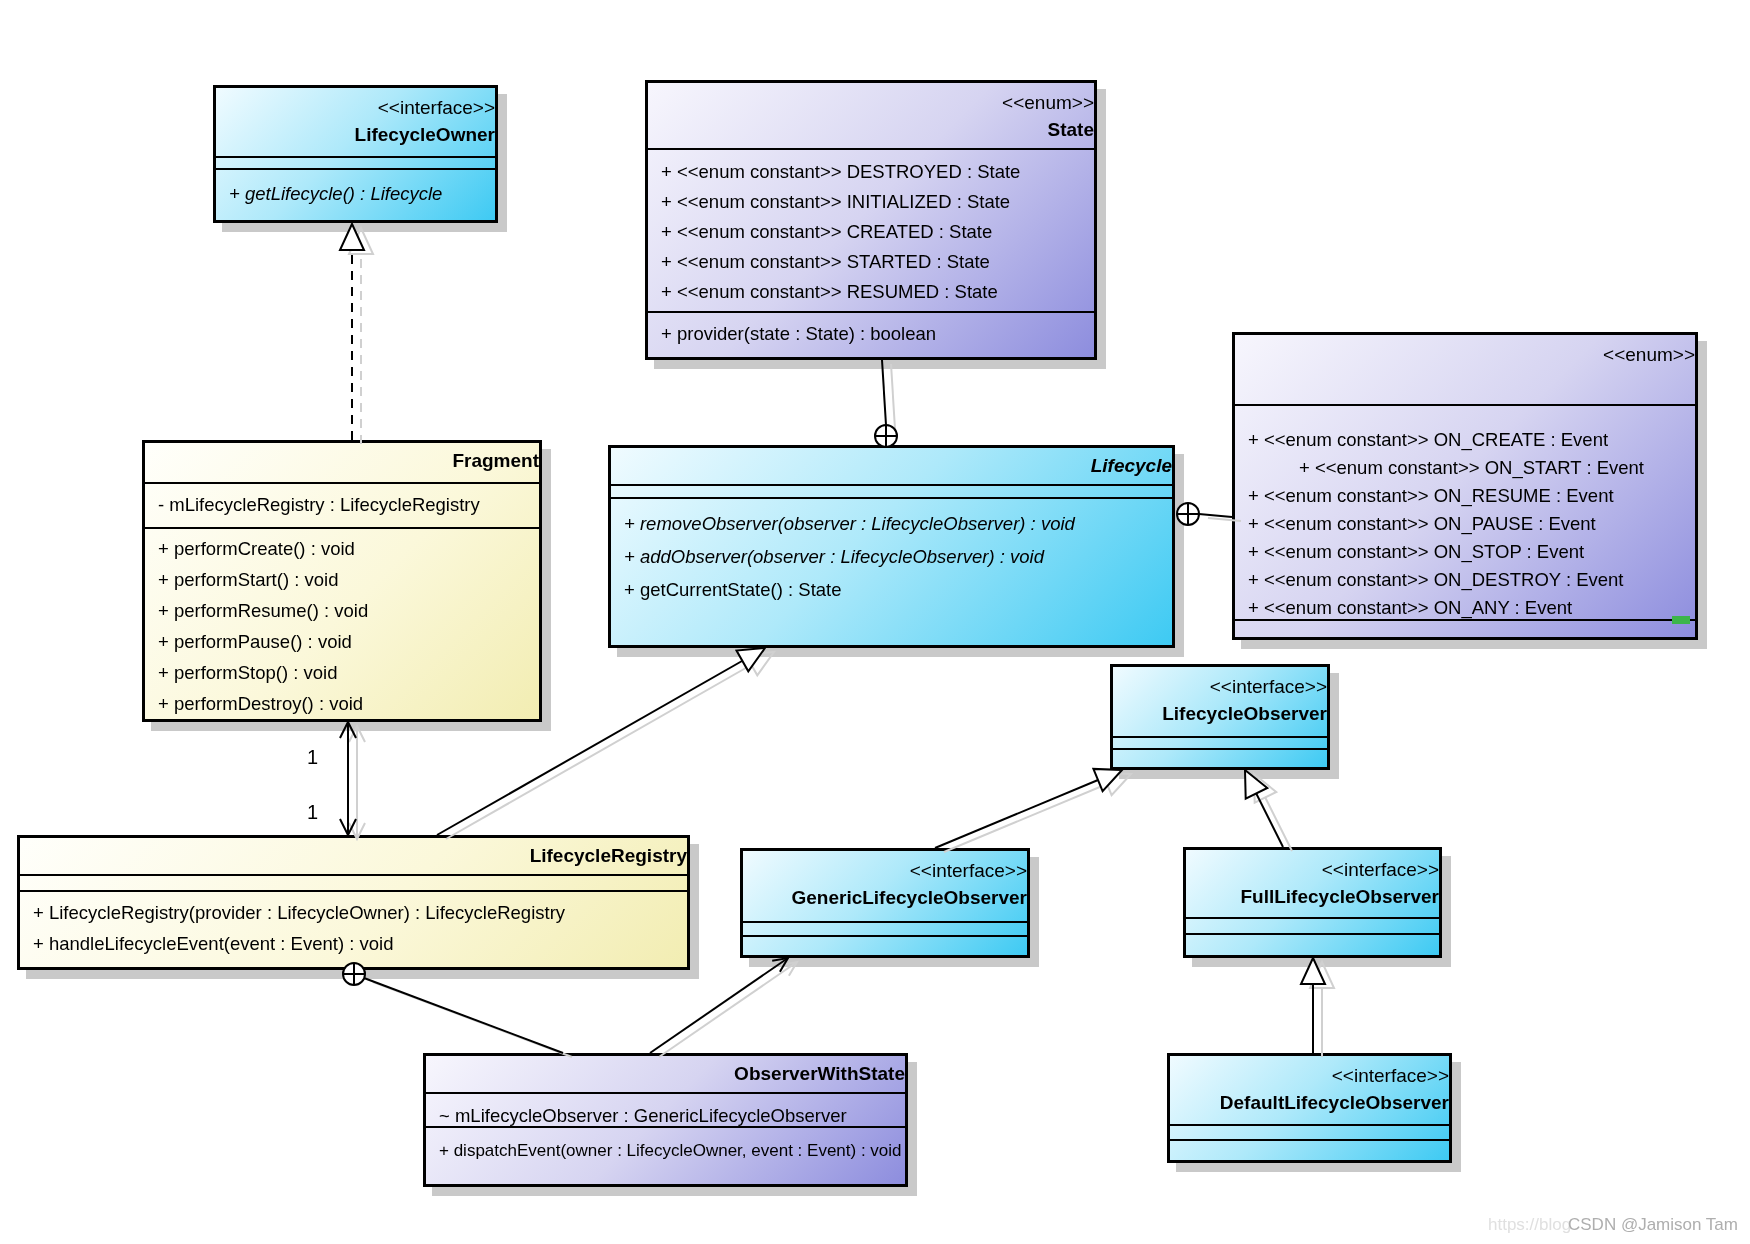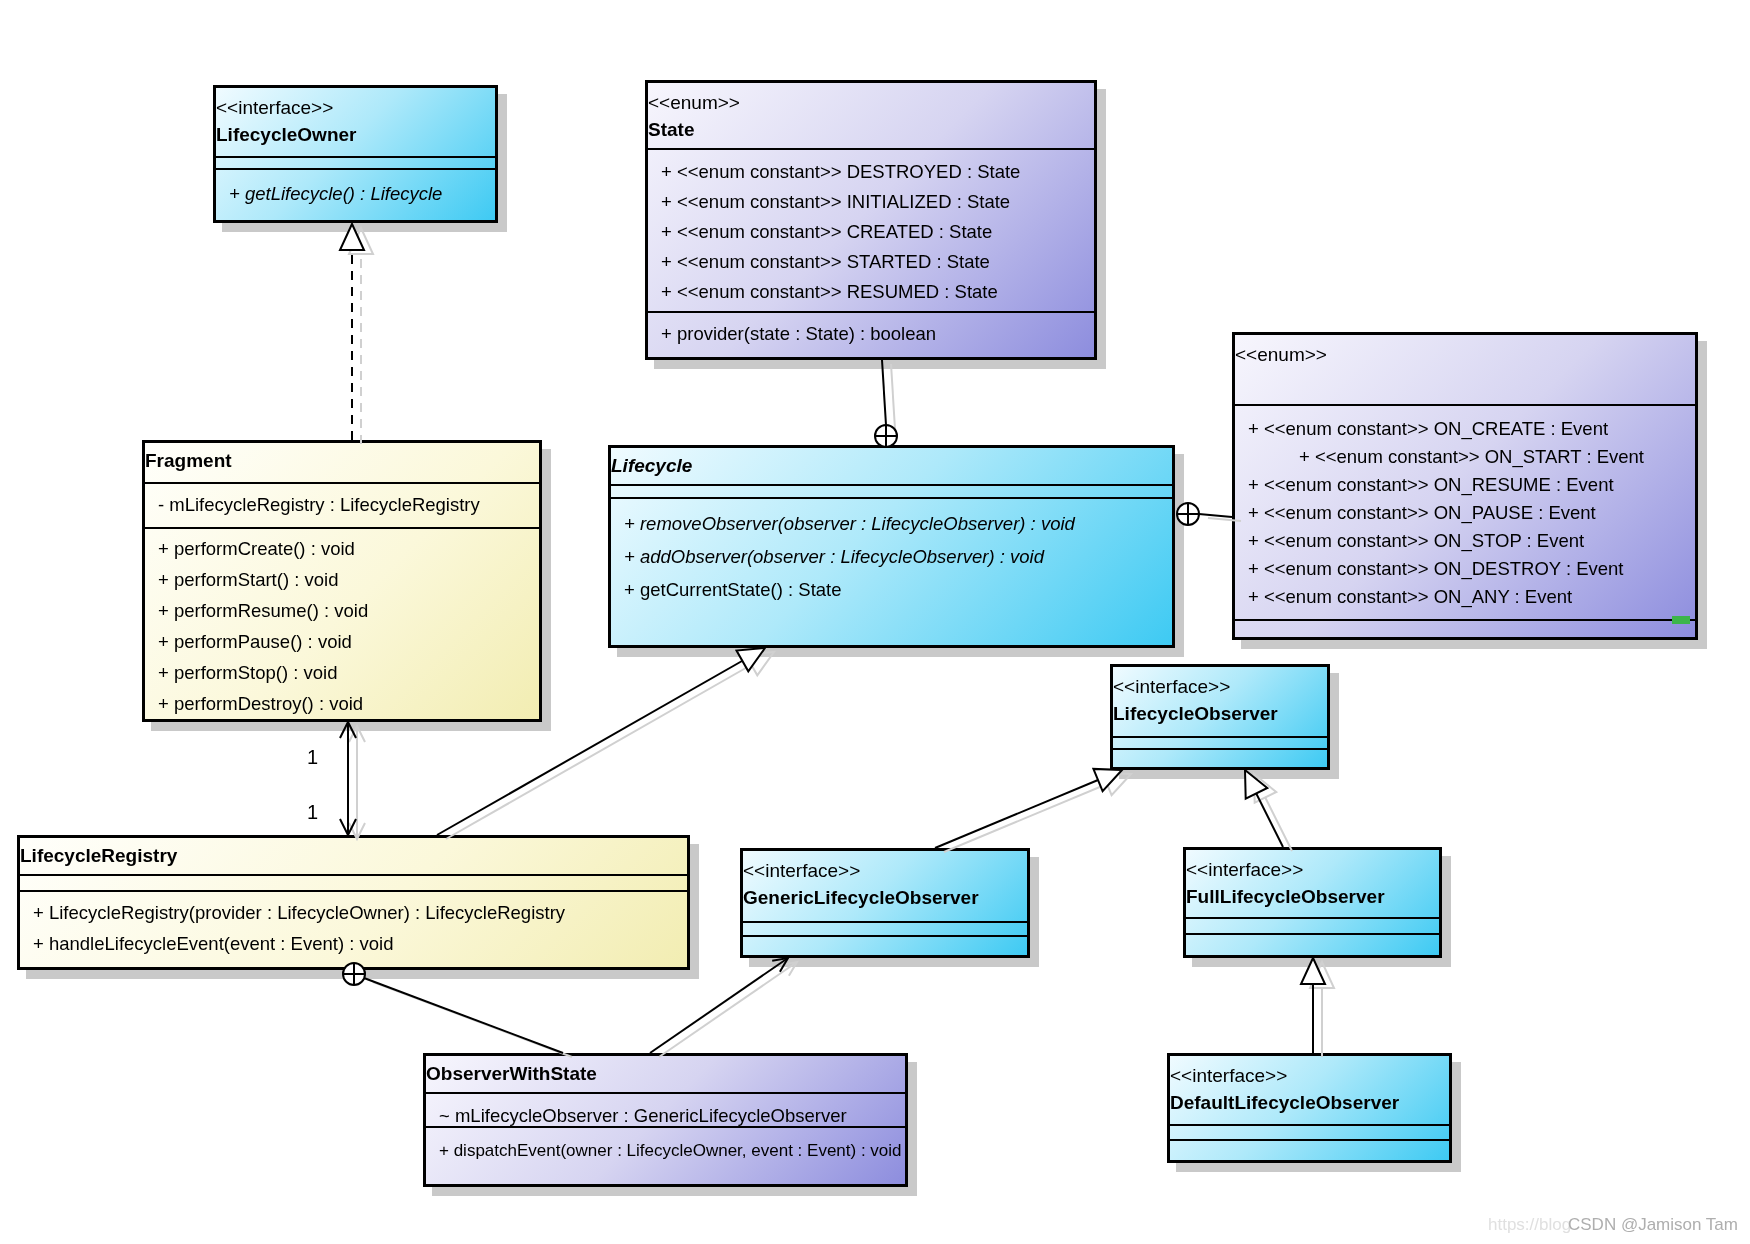--- a/index.html
+++ b/index.html
@@ -5,21 +5,21 @@
   html,body{margin:0;padding:0;background:#fff;}
   #canvas{position:relative;width:1750px;height:1244px;background:#ffffff;
           font-family:"Liberation Sans",sans-serif;overflow:hidden;}
 
   .box{position:absolute;box-sizing:border-box;border:3px solid #000;
        box-shadow:9px 9px 0 #c9c9c9;}
   .cyan{background:linear-gradient(135deg,#f0fbff 0%,#aee9fa 45%,#3ecaf3 100%);}
   .purple{background:linear-gradient(135deg,#f7f6fd 0%,#d6d4f1 48%,#8d8dde 100%);}
   .yellow{background:linear-gradient(135deg,#fffffb 0%,#fbf8da 55%,#f2edb2 100%);}
 
-  .title{box-sizing:border-box;text-align:left;border-bottom:2px solid #000;
+  .title{box-sizing:border-box;text-align:right;border-bottom:2px solid #000;
          font-size:19px;font-weight:bold;color:#000;overflow:hidden;}
   .title .stereo{font-weight:normal;line-height:26px;padding-top:7px;}
   .title .name{line-height:27px;}
   .title1{line-height:35px;}
   .abstract-name{font-style:italic;}
 
   .sec{box-sizing:border-box;border-bottom:2px solid #000;overflow:hidden;}
   .sec.last{border-bottom:none;}
   .row{font-size:18.5px;color:#000;white-space:nowrap;padding-left:13px;
        overflow:hidden;}
@@ -66,21 +66,21 @@
     </div>
     <div class="sec last" style="height:44px;padding-top:6px;">
       <div class="row" style="line-height:30px;">+ provider(state : State) : boolean</div>
     </div>
   </div>
 
   <div class="box purple" style="left:1232px;top:332px;width:466px;height:308px;">
     <div class="title" style="height:71px;">
       <div class="stereo">&lt;&lt;enum&gt;&gt;</div>
     </div>
-    <div class="sec" style="height:215px;padding-top:9px;">
+    <div class="sec" style="height:215px;padding-top:20px;">
       <div class="row" style="line-height:28px;">+ &lt;&lt;enum constant&gt;&gt; ON_CREATE : Event</div>
       <div class="row" style="line-height:28px;text-align:center;">+ &lt;&lt;enum constant&gt;&gt; ON_START : Event</div>
       <div class="row" style="line-height:28px;">+ &lt;&lt;enum constant&gt;&gt; ON_RESUME : Event</div>
       <div class="row" style="line-height:28px;">+ &lt;&lt;enum constant&gt;&gt; ON_PAUSE : Event</div>
       <div class="row" style="line-height:28px;">+ &lt;&lt;enum constant&gt;&gt; ON_STOP : Event</div>
       <div class="row" style="line-height:28px;">+ &lt;&lt;enum constant&gt;&gt; ON_DESTROY : Event</div>
       <div class="row" style="line-height:28px;">+ &lt;&lt;enum constant&gt;&gt; ON_ANY : Event</div>
     </div>
     <div class="sec last" style="height:16px;"></div>
   </div>

